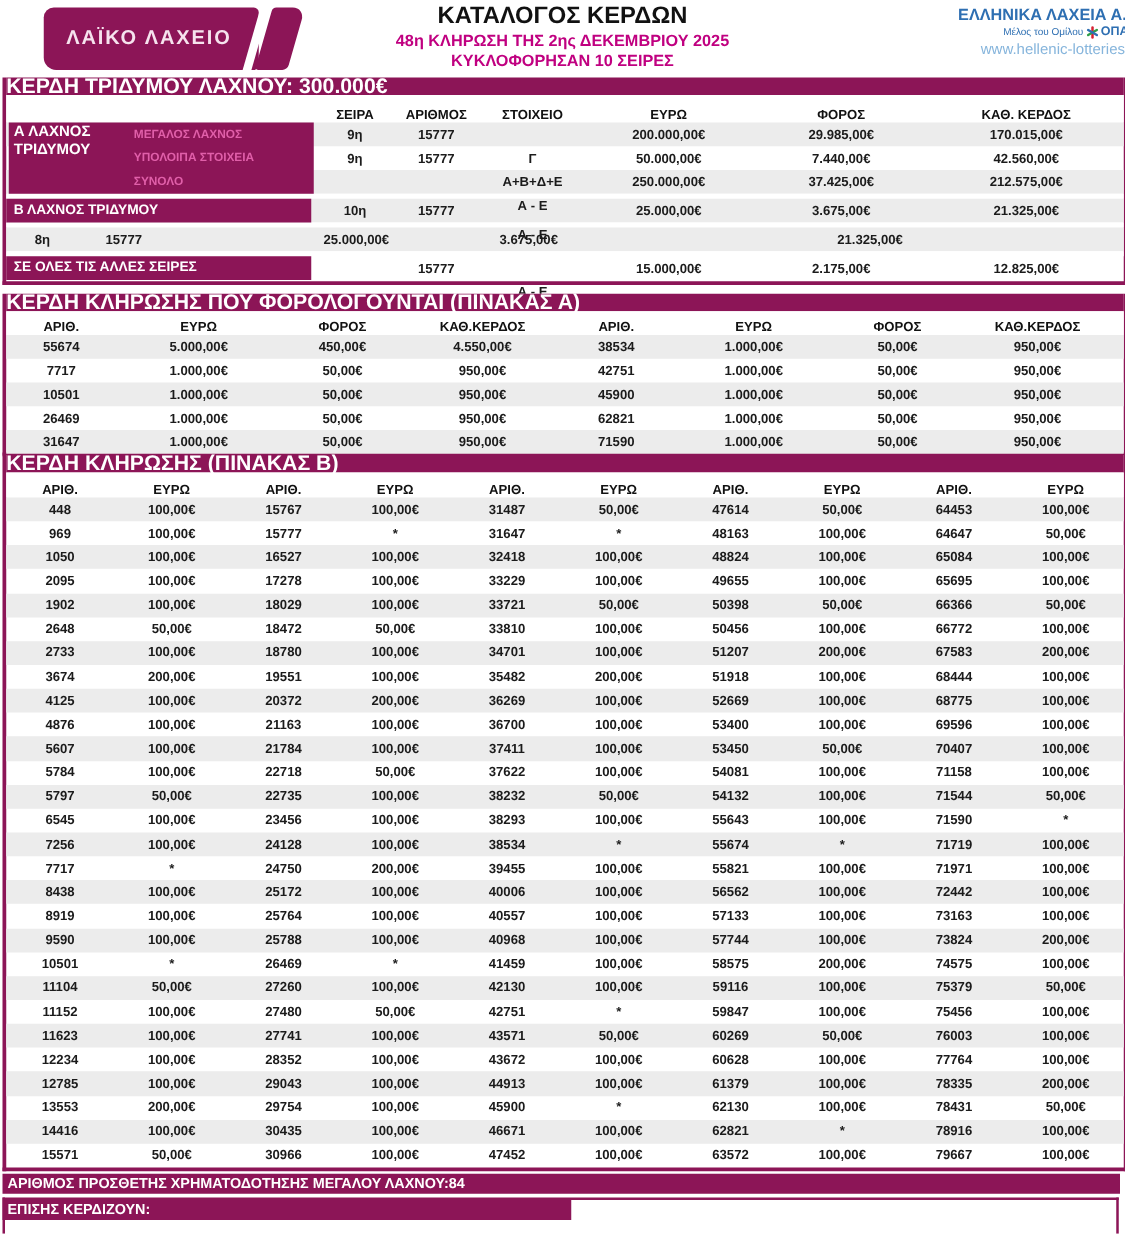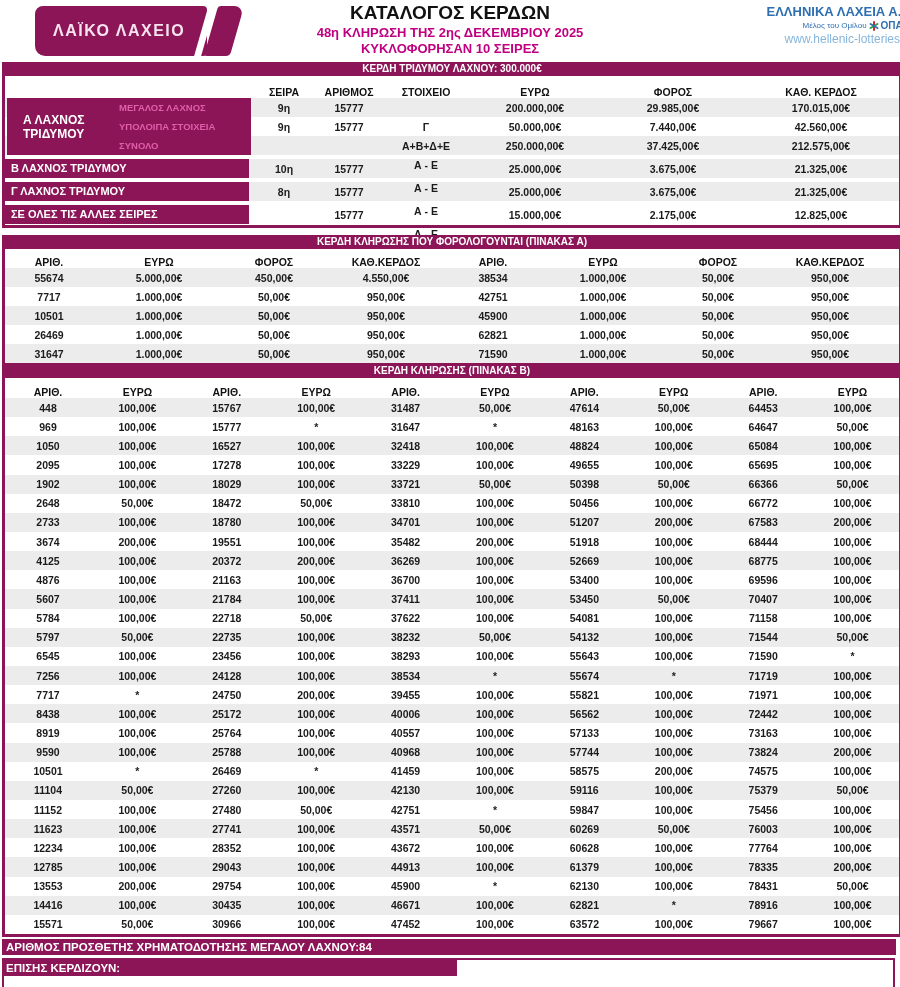--- a/index.html
+++ b/index.html
@@ -39,38 +39,38 @@
   .c2 .opap{font-weight:bold;font-size:10px;color:#2e6fb2;}
   .star-ico{display:inline-block;width:10px;height:10px;position:relative;}
   .star-ico i{position:absolute;left:4px;top:0;width:2px;height:10px;border-radius:2px;}
   .star-ico i:nth-child(1){background:#d62333;transform:rotate(0deg);}
   .star-ico i:nth-child(2){background:#2e9e49;transform:rotate(60deg);}
   .star-ico i:nth-child(3){background:#2e6fb2;transform:rotate(-60deg);}
   .c3{font-size:12px;color:#86b5dc;line-height:15px;}
 
   
   .section{position:absolute;left:2px;width:894px;border:3px solid #8c1557;border-top:none;background:#fff;}
-  .secbar{background:#8c1557;color:#fff;font-weight:bold;font-size:10px;text-align:center;height:14px;line-height:14px;}
+  .secbar{background:#8c1557;color:#fff;font-weight:bold;font-size:17px;height:14px;line-height:14px;}
   .hrow{display:flex;align-items:flex-end;font-weight:bold;color:#111;background:#fff;}
   .r{display:flex;align-items:center;font-weight:bold;color:#1b1b1b;}
   .cell{text-align:center;font-size:10.5px;}
 
   
   #s1{top:62px;height:163px;}
   #s1 .hrow{height:22px;font-size:12px;}
   #s1 .r{height:19px;font-size:10.5px;}
   .c-lbl{width:250px;}
   .c-se{width:58px;text-align:center;}
   .c-ar{width:72px;text-align:center;}
   .c-st{width:82px;text-align:center;margin-top:38px;}
   .c-eu{width:136px;text-align:center;}
   .c-fo{width:140px;text-align:center;}
   .c-ka{flex:1;text-align:center;}
   .grpA{position:absolute;left:2px;top:36px;width:244px;height:57px;background:#8c1557;display:flex;}
-  .grpA .big{width:96px;color:#fff;font-weight:bold;font-size:12px;line-height:14px;display:flex;flex-direction:column;justify-content:center;padding-left:16px;}
+  .grpA .big{width:96px;color:#fff;font-weight:bold;font-size:12px;line-height:14px;display:flex;flex-direction:column;padding-left:4px;}
   .grpA .subs{flex:1;display:flex;flex-direction:column;}
   .grpA .subs div{height:19px;line-height:19px;color:#e05fa9;font-weight:bold;font-size:9.5px;}
   .rowlbl{width:244px;height:19px;line-height:19px;background:#8c1557;color:#fff;font-weight:bold;font-size:11px;padding-left:6px;box-sizing:border-box;margin-right:6px;}
   .gap{height:4px;background:#fff;}
   .shade{background:#ececec;}
 
   
   #s2{top:235px;height:127px;}
   #s2 .hrow{height:19px;font-size:12px;}
   #s2 .r{height:19px;}
@@ -181,21 +181,20 @@
     <span class="rowlbl">Β ΛΑΧΝΟΣ ΤΡΙΔΥΜΟΥ</span>
     <span class="cell c-se">10η</span>
     <span class="cell c-ar">15777</span>
     <span class="cell c-st">Α - Ε</span>
     <span class="cell c-eu">25.000,00€</span>
     <span class="cell c-fo">3.675,00€</span>
     <span class="cell c-ka">21.325,00€</span>
   </div>
   <div class="gap"></div>
   <div class="r shade">
-    <span class="rowlbl">Γ ΛΑΧΝΟΣ ΤΡΙΔΥΜΟΥ</span>
     <span class="cell c-se">8η</span>
     <span class="cell c-ar">15777</span>
     <span class="cell c-st">Α - Ε</span>
     <span class="cell c-eu">25.000,00€</span>
     <span class="cell c-fo">3.675,00€</span>
     <span class="cell c-ka">21.325,00€</span>
   </div>
   <div class="gap"></div>
   <div class="r">
     <span class="rowlbl">ΣΕ ΟΛΕΣ ΤΙΣ ΑΛΛΕΣ ΣΕΙΡΕΣ</span>

